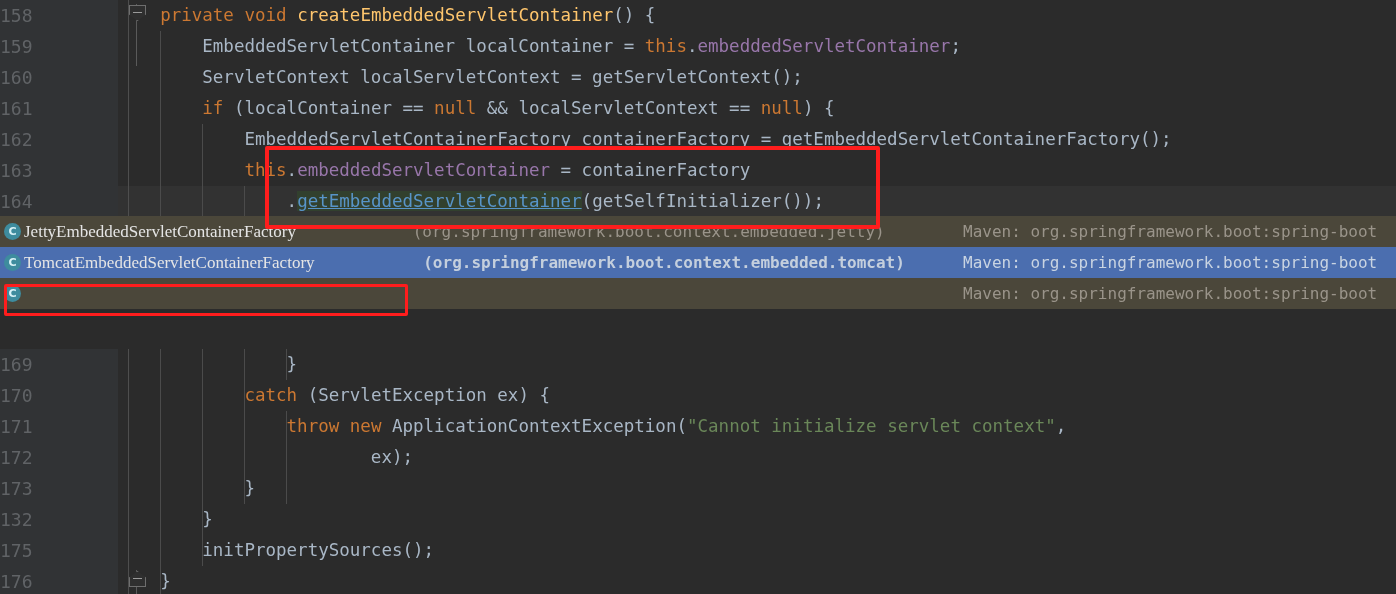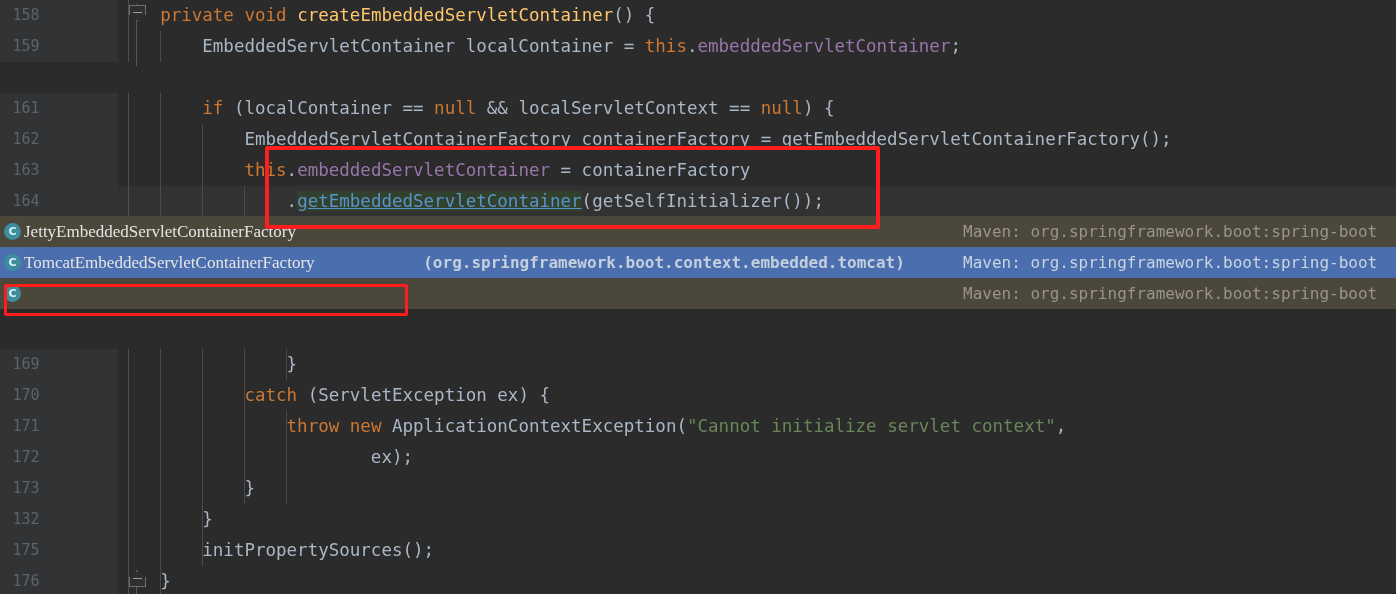--- a/index.html
+++ b/index.html
@@ -33,23 +33,23 @@
     font-family: "DejaVu Sans Mono", monospace;
     font-size: 17.5px;
     color: #a9b7c6;
   }
   .line.current { background: #323232; }
 
   .gutter-num {
     position: absolute;
     left: 0; top: 0;
     width: 52px;
-    text-align: center;
+    text-align: left;
     color: #606366;
-    font-size: 15px;
+    font-size: 18px;
     font-family: "DejaVu Sans Mono", monospace;
   }
 
   .gutter-strip {
     position: absolute;
     left: 0; top: 0;
     width: 118px; height: 100%;
     background: #313335;
   }
   .code {
@@ -196,39 +196,41 @@
   .annot-item { left: 4px; top: 284px; width: 404px; height: 32px; border-width: 3px; }
 </style>
 </head>
 <body>
 
 <div id="root">
 
   <div class="editor" id="editor">
       <div class="line" style="position: absolute; left: 0px; right: 0px; top: 0px;"><div class="gutter-strip"></div><div class="gutter-num">158</div><div class="gutter-vline" style="left: 128px;"></div><div class="fold down" style="left: 128px; top: 4px;"><div class="stem"></div><div class="shield"></div></div><div class="code"><span class="def">    </span><span class="kw">private</span><span class="def"> </span><span class="kw">void</span><span class="def"> </span><span class="meth">createEmbeddedServletContainer</span><span class="punc">() {</span></div></div>
       <div class="line" style="position: absolute; left: 0px; right: 0px; top: 31px;"><div class="gutter-strip"></div><div class="gutter-num">159</div><div class="gutter-vline" style="left: 128px;"></div><div class="iguide" style="left: 160.08px;"></div><div class="code"><span class="def">        EmbeddedServletContainer localContainer = </span><span class="kw">this</span><span class="punc">.</span><span class="fld">embeddedServletContainer</span><span class="punc">;</span></div></div>
+      <div class="line" style="position: absolute; left: 0px; right: 0px; top: 62px;"><div class="gutter-strip"></div><div class="gutter-num">160</div><div class="gutter-vline" style="left: 128px;"></div><div class="iguide" style="left: 160.08px;"></div><div class="code"><span class="def">        ServletContext localServletContext = getServletContext</span><span class="punc">();</span></div></div>
       <div class="line" style="position: absolute; left: 0px; right: 0px; top: 93px;"><div class="gutter-strip"></div><div class="gutter-num">161</div><div class="gutter-vline" style="left: 128px;"></div><div class="iguide" style="left: 160.08px;"></div><div class="code"><span class="def">        </span><span class="kw">if</span><span class="def"> (localContainer == </span><span class="kw">null</span><span class="def"> &amp;&amp; localServletContext == </span><span class="kw">null</span><span class="punc">) {</span></div></div>
       <div class="line" style="position: absolute; left: 0px; right: 0px; top: 124px;"><div class="gutter-strip"></div><div class="gutter-num">162</div><div class="gutter-vline" style="left: 128px;"></div><div class="iguide" style="left: 160.08px;"></div><div class="iguide" style="left: 202.16px;"></div><div class="code"><span class="def">            EmbeddedServletContainerFactory containerFactory = getEmbeddedServletContainerFactory</span><span class="punc">();</span></div></div>
       <div class="line" style="position: absolute; left: 0px; right: 0px; top: 155px;"><div class="gutter-strip"></div><div class="gutter-num">163</div><div class="gutter-vline" style="left: 128px;"></div><div class="iguide" style="left: 160.08px;"></div><div class="iguide" style="left: 202.16px;"></div><div class="code"><span class="def">            </span><span class="kw">this</span><span class="punc">.</span><span class="fld">embeddedServletContainer</span><span class="def"> = containerFactory</span></div></div>
       <div class="line current" style="position: absolute; left: 0px; right: 0px; top: 186px;"><div class="gutter-strip"></div><div class="gutter-num">164</div><div class="gutter-vline" style="left: 128px;"></div><div class="iguide" style="left: 160.08px;"></div><div class="iguide" style="left: 202.16px;"></div><div class="iguide" style="left: 244.24px;"></div><div class="code"><span class="def">                .</span><span class="linkref">getEmbeddedServletContainer</span><span class="def">(getSelfInitializer());</span></div></div>
       <div class="line" style="position: absolute; left: 0px; right: 0px; top: 349px;"><div class="gutter-strip"></div><div class="gutter-num">169</div><div class="gutter-vline" style="left: 128px;"></div><div class="iguide" style="left: 160.08px;"></div><div class="iguide" style="left: 202.16px;"></div><div class="iguide" style="left: 244.24px;"></div><div class="iguide" style="left: 286.32px;"></div><div class="code"><span class="punc">                }</span></div></div>
       <div class="line" style="position: absolute; left: 0px; right: 0px; top: 380px;"><div class="gutter-strip"></div><div class="gutter-num">170</div><div class="gutter-vline" style="left: 128px;"></div><div class="iguide" style="left: 160.08px;"></div><div class="iguide" style="left: 202.16px;"></div><div class="iguide" style="left: 244.24px;"></div><div class="code"><span class="def">            </span><span class="kw">catch</span><span class="def"> (ServletException ex) {</span></div></div>
       <div class="line" style="position: absolute; left: 0px; right: 0px; top: 411px;"><div class="gutter-strip"></div><div class="gutter-num">171</div><div class="gutter-vline" style="left: 128px;"></div><div class="iguide" style="left: 160.08px;"></div><div class="iguide" style="left: 202.16px;"></div><div class="iguide" style="left: 244.24px;"></div><div class="iguide" style="left: 286.32px;"></div><div class="code"><span class="def">                </span><span class="kw">throw</span><span class="def"> </span><span class="kw">new</span><span class="def"> ApplicationContextException</span><span class="punc">(</span><span class="str">"Cannot initialize servlet context"</span><span class="punc">,</span></div></div>
       <div class="line" style="position: absolute; left: 0px; right: 0px; top: 442px;"><div class="gutter-strip"></div><div class="gutter-num">172</div><div class="gutter-vline" style="left: 128px;"></div><div class="iguide" style="left: 160.08px;"></div><div class="iguide" style="left: 202.16px;"></div><div class="iguide" style="left: 244.24px;"></div><div class="iguide" style="left: 286.32px;"></div><div class="code"><span class="def">                        ex);</span></div></div>
       <div class="line" style="position: absolute; left: 0px; right: 0px; top: 473px;"><div class="gutter-strip"></div><div class="gutter-num">173</div><div class="gutter-vline" style="left: 128px;"></div><div class="iguide" style="left: 160.08px;"></div><div class="iguide" style="left: 202.16px;"></div><div class="iguide" style="left: 244.24px;"></div><div class="iguide" style="left: 286.32px;"></div><div class="code"><span class="punc">            }</span></div></div>
       <div class="line" style="position: absolute; left: 0px; right: 0px; top: 504px;"><div class="gutter-strip"></div><div class="gutter-num">132</div><div class="gutter-vline" style="left: 128px;"></div><div class="iguide" style="left: 160.08px;"></div><div class="iguide" style="left: 202.16px;"></div><div class="code"><span class="punc">        }</span></div></div>
       <div class="line" style="position: absolute; left: 0px; right: 0px; top: 535px;"><div class="gutter-strip"></div><div class="gutter-num">175</div><div class="gutter-vline" style="left: 128px;"></div><div class="iguide" style="left: 160.08px;"></div><div class="iguide" style="left: 202.16px;"></div><div class="code"><span class="def">        initPropertySources</span><span class="punc">();</span></div></div>
       <div class="line" style="position: absolute; left: 0px; right: 0px; top: 566px;"><div class="gutter-strip"></div><div class="gutter-num">176</div><div class="gutter-vline" style="left: 128px;"></div><div class="iguide" style="left: 160.08px;"></div><div class="fold up" style="left: 128px; top: 4px;"><div class="stem"></div><div class="shield"></div></div><div class="code"><span class="punc">    }</span></div></div>
     </div>
 
   <div class="popup">
     <div class="popup-list" id="popup-list">
         <div class="prow">
           <div class="cicon">C</div>
           <div class="pname">JettyEmbeddedServletContainerFactory</div>
+          <div class="ppkg" style="left: 412.72px;">(org.springframework.boot.context.embedded.jetty)</div>
           <div class="pmaven">Maven: org.springframework.boot:spring-boot</div>
         </div>
         <div class="prow sel">
           <div class="cicon">C</div>
           <div class="pname">TomcatEmbeddedServletContainerFactory</div>
           <div class="ppkg" style="left: 423.24px;">(org.springframework.boot.context.embedded.tomcat)</div>
           <div class="pmaven">Maven: org.springframework.boot:spring-boot</div>
         </div>
         <div class="prow">
           <div class="cicon">C</div>

